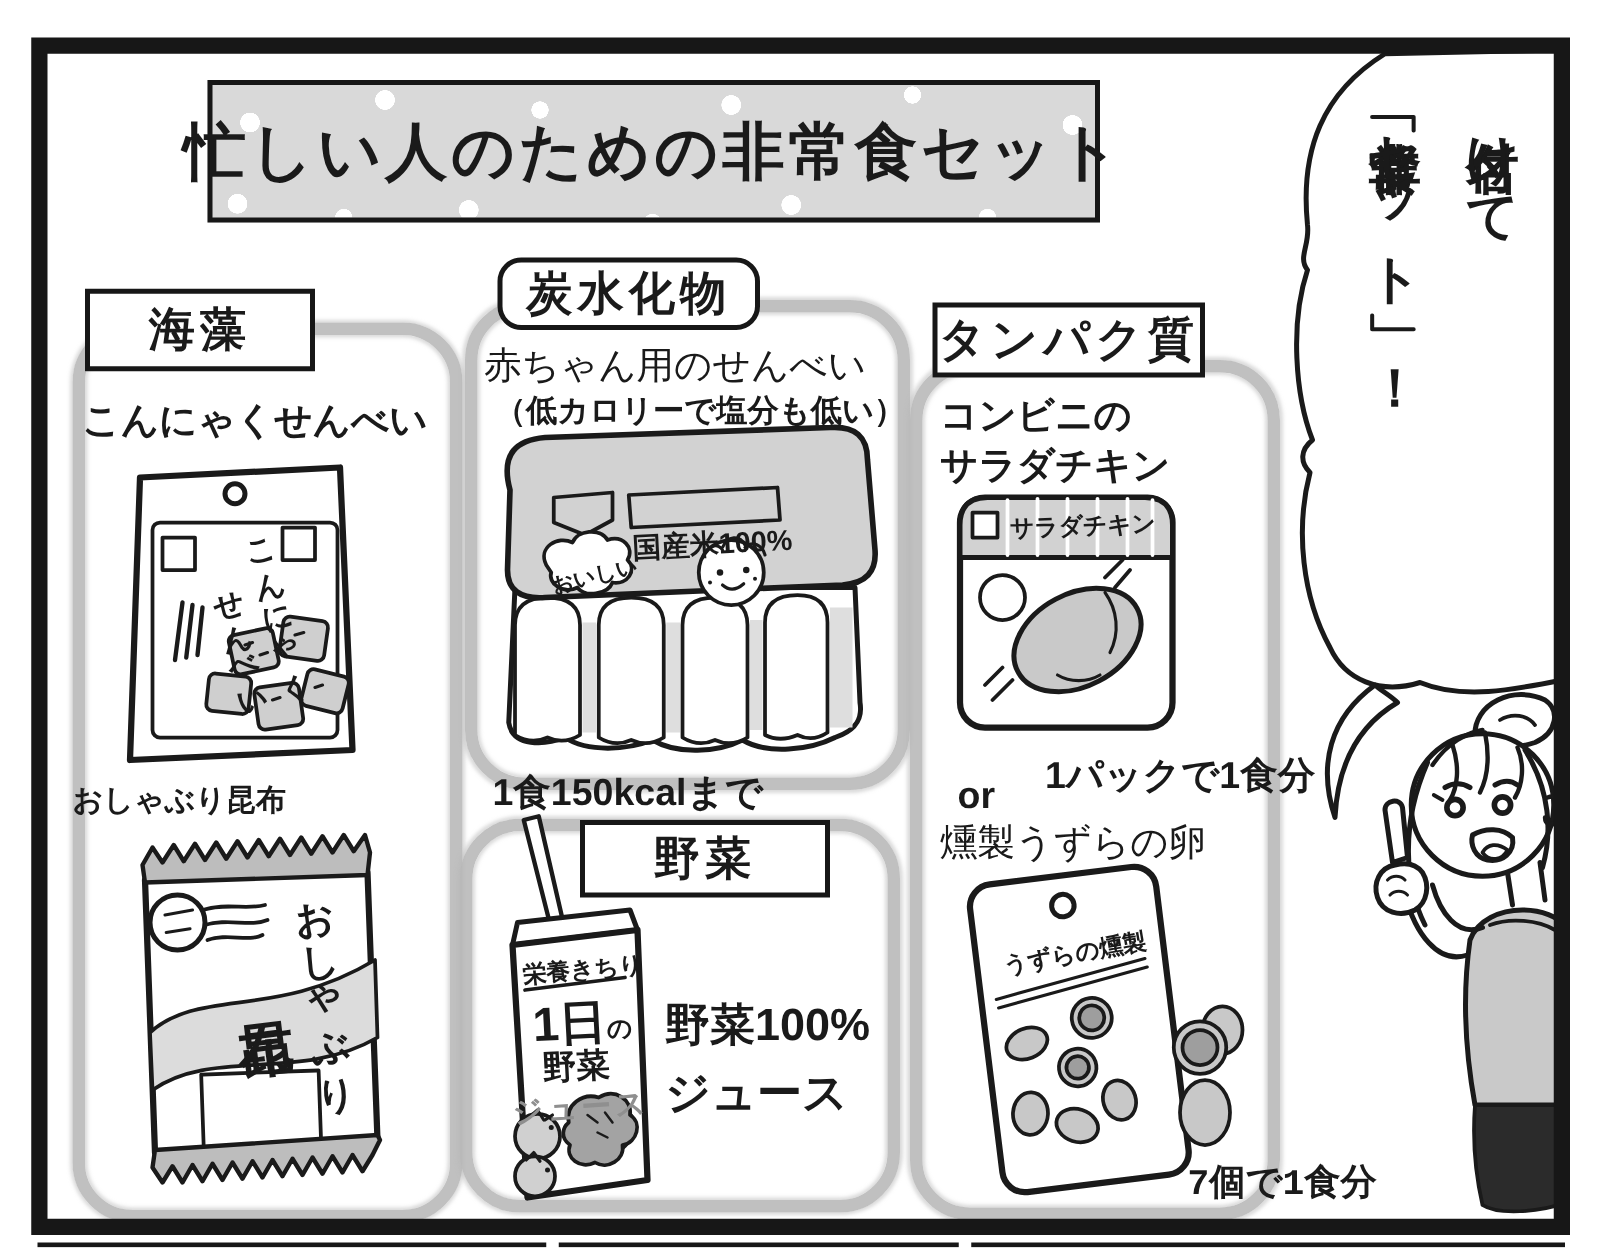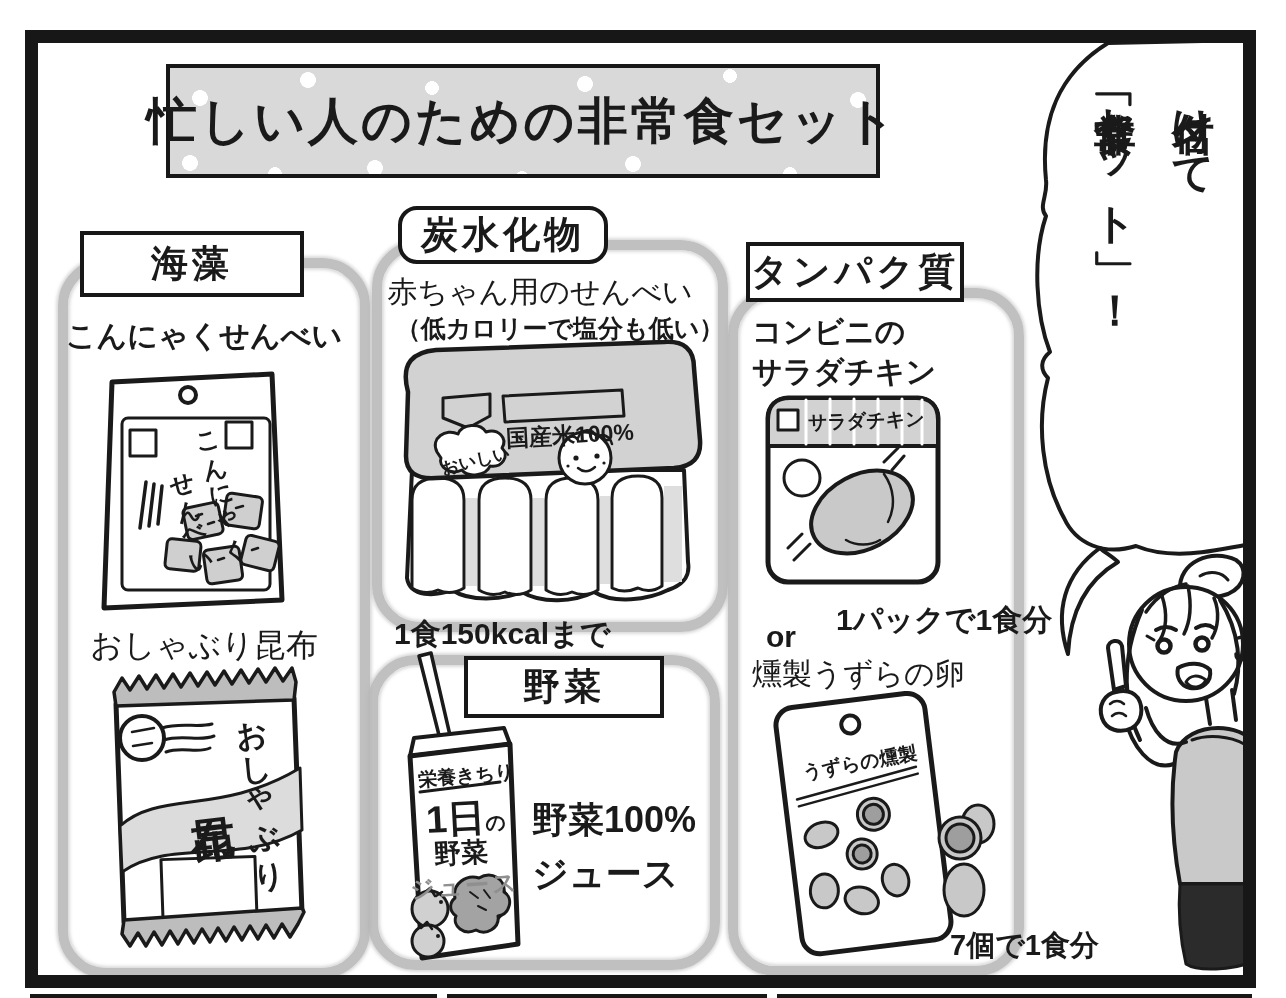--- a/index.html
+++ b/index.html
@@ -194,29 +194,29 @@
         <path d="M1110,704 C1114,700 1120,700 1124,704 M1112,716 C1116,712 1122,712 1126,716" stroke-width="2.5"></path>
         <path d="M1180,884 L1252,884 L1252,962 C1232,970 1198,972 1186,964 C1180,938 1178,910 1180,884 Z" fill="#2b2b2b" stroke-width="3"></path>
       </g>
     </g>
   </svg>
 
   <div class="banner">
     <span>忙しい人のための非常食セット</span>
   </div>
 
-  <div class="hd" style="left:80px;top:231px;width:224px;height:66px;">海藻</div>
+  <div class="hd" style="left:68px;top:231px;width:184px;height:66px;">海藻</div>
   <div class="hd" style="left:398px;top:206px;width:210px;height:58px;border-radius:19px;">炭水化物</div>
   <div class="hd" style="left:464px;top:656px;width:200px;height:62px;">野菜</div>
   <div class="hd" style="left:746px;top:242px;width:218px;height:60px;">タンパク質</div>
 
   <div class="lb" style="left:58px;top:316px;width:292px;text-align:center;font-size:30px;font-weight:600;">こんにゃくせんべい</div>
   <div class="vt" style="left:186px;top:420px;font-size:24px;transform:rotate(-14deg);">こんにゃく</div>
   <div class="vt" style="left:160px;top:462px;font-size:24px;transform:rotate(-14deg);">せんべい</div>
-  <div class="lb" style="left:58px;top:624px;width:292px;text-align:center;font-size:32px;font-weight:400;">おしゃぶり昆布</div>
+  <div class="lb" style="left:58px;top:624px;width:292px;font-size:24px;font-weight:700;">おしゃぶり昆布</div>
   <div class="vt" style="left:226px;top:702px;font-size:31px;font-family:'Liberation Serif',serif;font-weight:700;transform:rotate(-7deg);">おしゃぶり</div>
   <div class="vt" style="left:176px;top:786px;font-size:45px;font-family:'Liberation Serif',serif;font-weight:800;transform:rotate(-7deg);">昆布</div>
 
   <div class="lb" style="left:372px;top:272px;width:336px;text-align:center;font-size:30px;font-weight:400;">赤ちゃん用のせんべい</div>
   <div class="lb" style="left:392px;top:312px;width:336px;text-align:center;font-size:25px;font-weight:600;">（低カロリーで塩分も低い）</div>
   <div class="lb" style="left:506px;top:420px;font-size:23px;font-weight:600;transform:rotate(-3deg);">国産米100%</div>
   <div class="lb" style="left:441px;top:449px;font-size:17px;font-weight:600;transform:rotate(-14deg);">おいしい</div>
   <div class="lb" style="left:394px;top:614px;font-size:30px;font-weight:700;">1食150kcalまで</div>
 
   <div class="lb" style="left:418px;top:763px;font-size:19px;font-weight:700;transform:rotate(-5deg);">栄養きちり</div>
@@ -226,21 +226,21 @@
   <div class="lb" style="left:532px;top:796px;font-size:36px;font-weight:600;">野菜100%</div>
   <div class="lb" style="left:532px;top:850px;font-size:36px;font-weight:600;">ジュース</div>
 
   <div class="lb" style="left:752px;top:312px;font-size:30px;font-weight:600;text-align:right;">コンビニの</div>
   <div class="lb" style="left:752px;top:352px;font-size:30px;font-weight:600;">サラダチキン</div>
   <div class="lb" style="left:808px;top:408px;font-size:19px;font-weight:600;transform:rotate(-2deg);">サラダチキン</div>
   <div class="lb" style="left:836px;top:600px;font-size:30px;font-weight:800;">1パックで1食分</div>
   <div class="lb" style="left:766px;top:620px;font-size:30px;font-weight:600;">or</div>
   <div class="lb" style="left:752px;top:654px;font-size:30px;font-weight:400;">燻製うずらの卵</div>
   <div class="lb" style="left:802px;top:750px;font-size:19px;font-weight:600;transform:rotate(-10deg);">うずらの燻製</div>
-  <div class="lb" style="left:950px;top:926px;font-size:29px;font-weight:800;">7個で1食分</div>
+  <div class="lb" style="left:950px;top:926px;font-size:29px;font-weight:800;font-family:Liberation Mono, monospace;">7個で1食分</div>
 
   <div class="bubbletxt">名付けて
 「非常食セット」　！</div>
 
   <div class="frame"></div>
   <div class="nextrow" style="left:30px;width:407px;"></div>
   <div class="nextrow" style="left:447px;width:320px;"></div>
   <div class="nextrow" style="left:777px;width:475px;"></div>
 </div>
 

